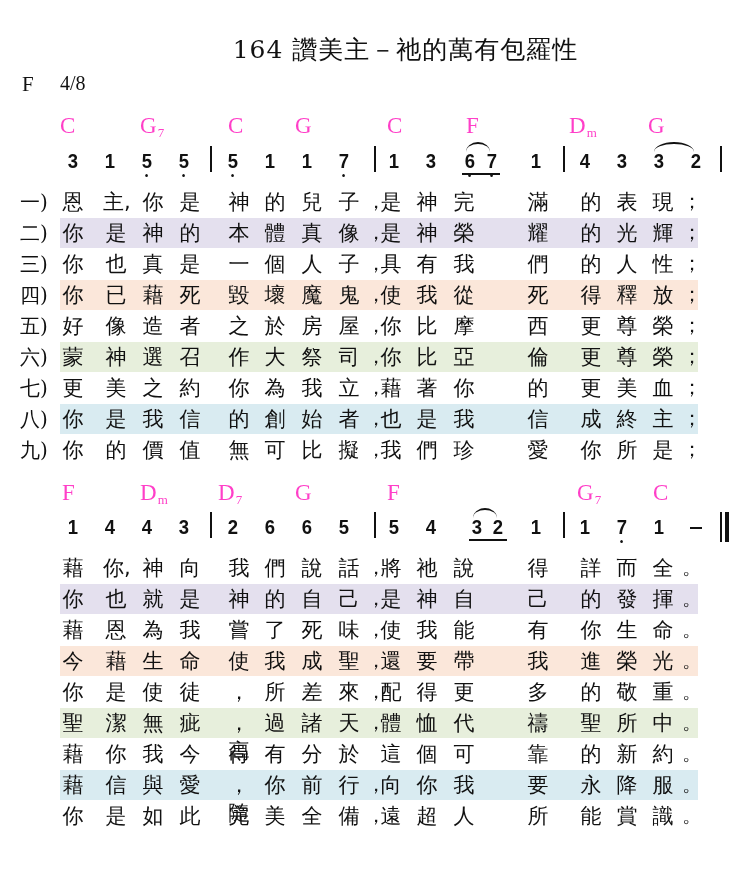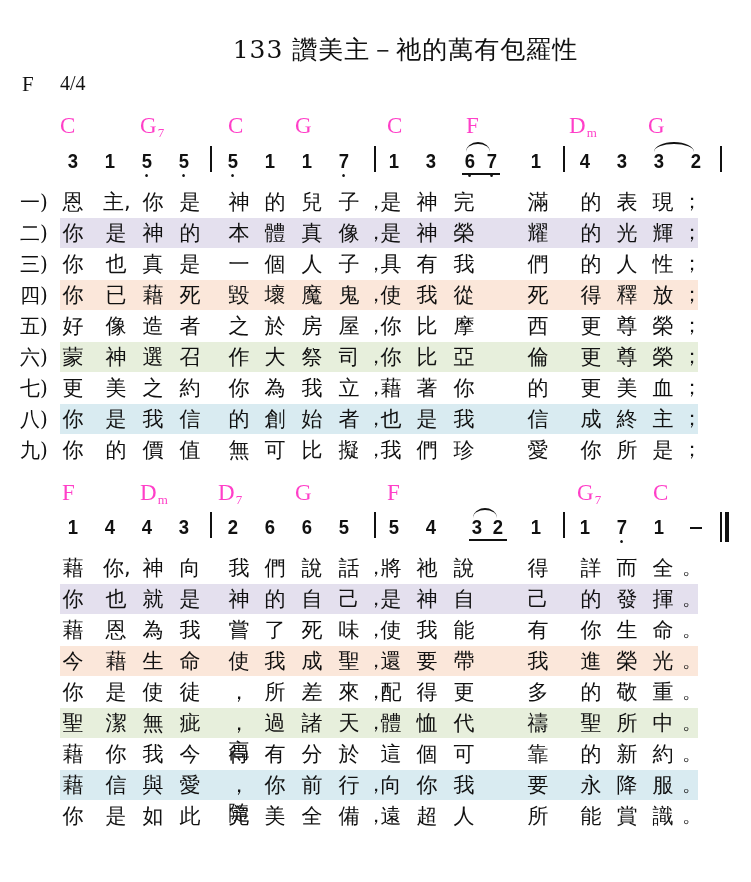--- a/index.html
+++ b/index.html
@@ -20,23 +20,23 @@
   .dash { position: absolute; height: 2px; width: 12px; background: #111; }
   .band { position: absolute; left: 60px; width: 638px; height: 30px; }
   .verse-row { position: absolute; left: 0; width: 751px; height: 30px; }
   .vnum { position: absolute; left: 20px; top: 2px; font-size: 20px; font-family: "DejaVu Serif", serif; }
   .ch { position: absolute; top: 1px; font-size: 21px; width: 26px; text-align: center; font-family: "DejaVu Sans", sans-serif; }
   .punct { position: absolute; top: 1px; font-size: 20px; }
 </style>
 </head>
 <body>
 
-<div class="title">133  讚美主－祂的萬有包羅性</div>
+<div class="title">164  讚美主－祂的萬有包羅性</div>
 <div class="key">F</div>
-<div class="time">4/4</div>
+<div class="time">4/8</div>
 
 <div id="system1">
     <div class="chord" style="left: 60px; top: 114px; color: rgb(255, 63, 200);"><span>C</span></div>
     <div class="chord" style="left: 140px; top: 114px; color: rgb(255, 63, 200);"><span>G</span><sub>7</sub></div>
     <div class="chord" style="left: 228px; top: 114px; color: rgb(255, 63, 200);"><span>C</span></div>
     <div class="chord" style="left: 295px; top: 114px; color: rgb(255, 63, 200);"><span>G</span></div>
     <div class="chord" style="left: 387px; top: 114px; color: rgb(255, 63, 200);"><span>C</span></div>
     <div class="chord" style="left: 466px; top: 114px; color: rgb(255, 63, 200);"><span>F</span></div>
     <div class="chord" style="left: 569px; top: 114px; color: rgb(255, 63, 200);"><span>D</span><sub>m</sub></div>
     <div class="chord" style="left: 648px; top: 114px; color: rgb(255, 63, 200);"><span>G</span></div>

